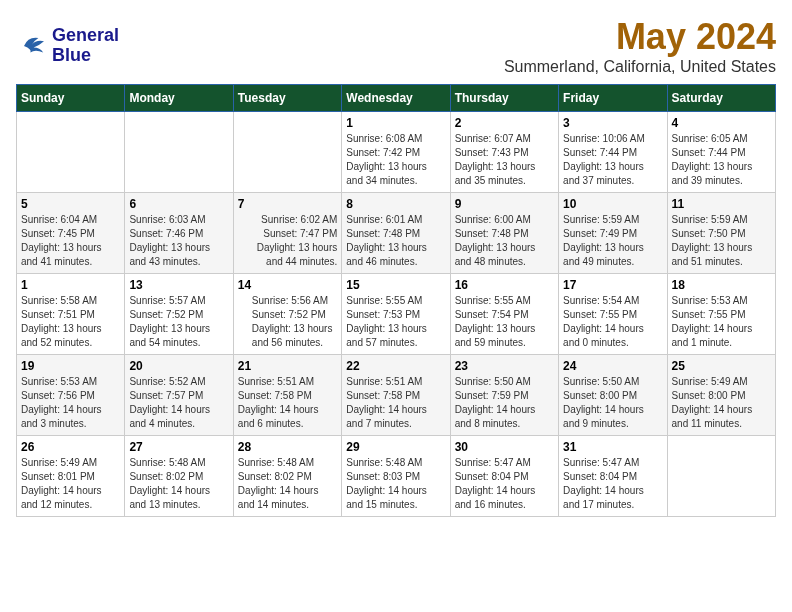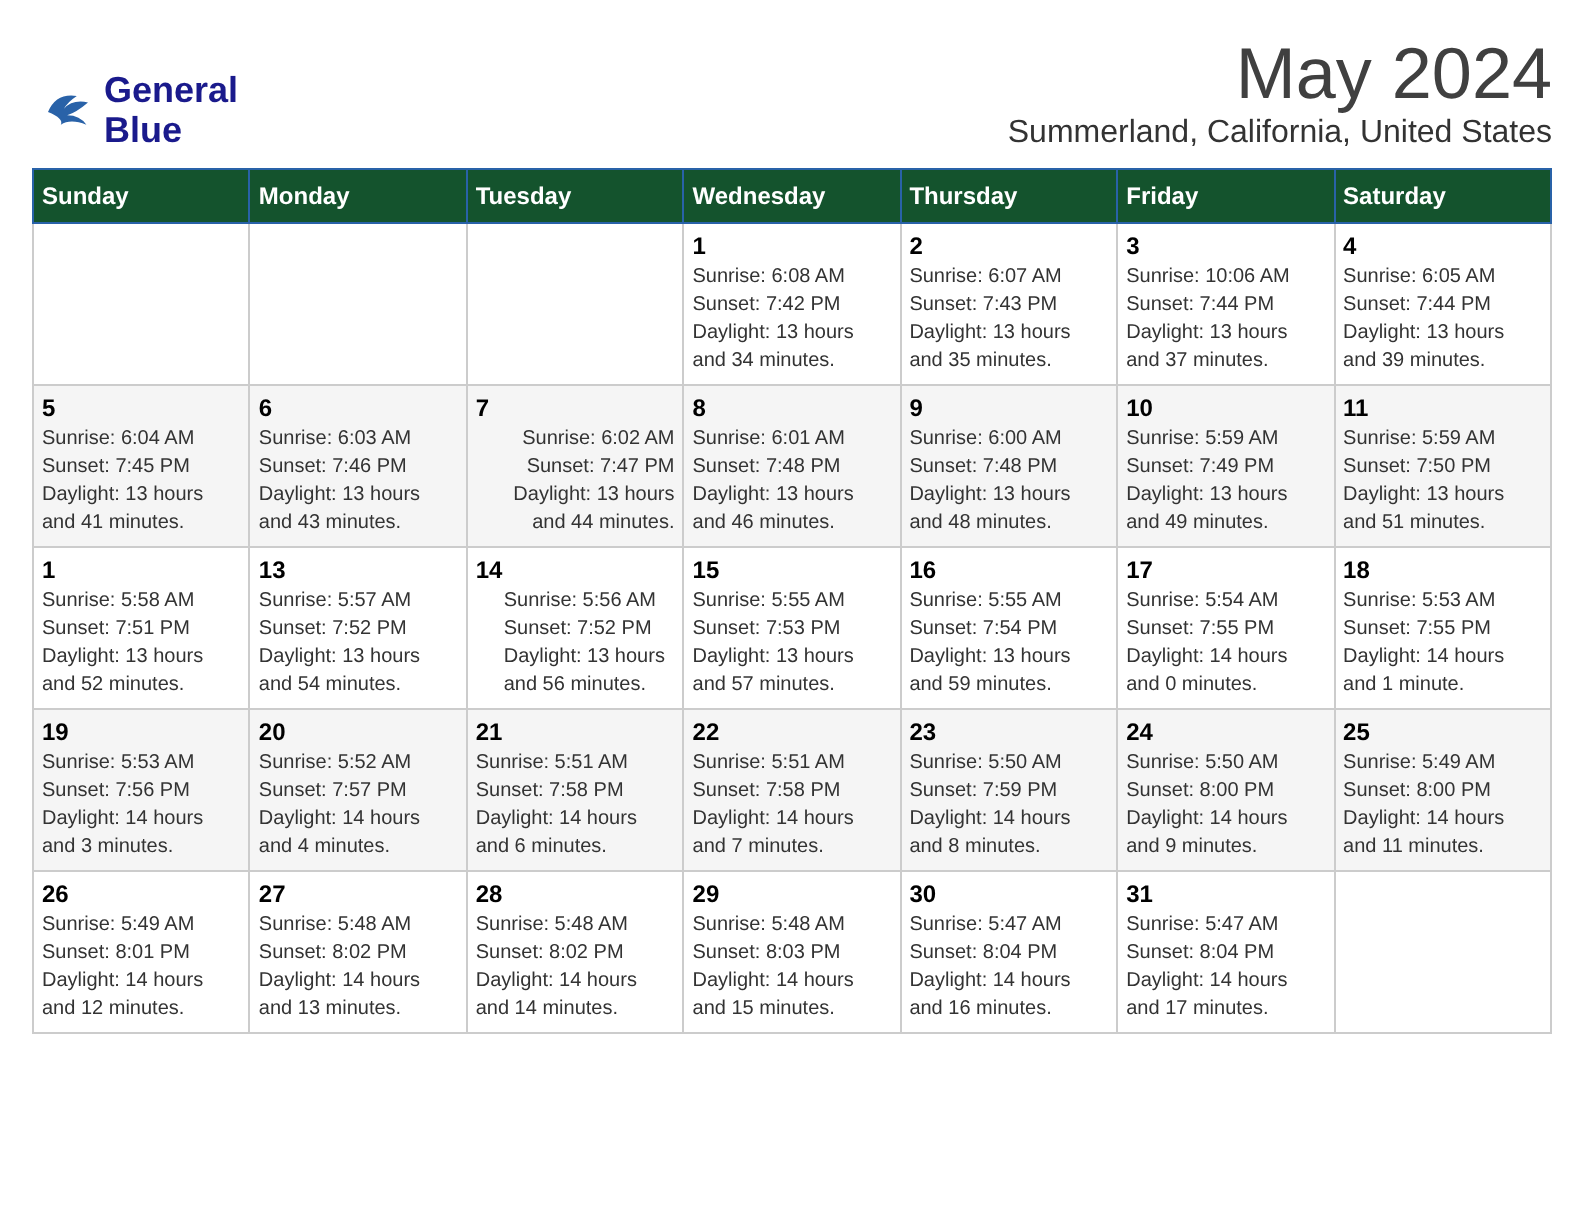--- a/index.html
+++ b/index.html
@@ -6,21 +6,21 @@
     body {
       font-family: Arial, sans-serif;
       background: #fff;
       width: 792px;
       min-height: 612px;
       padding: 16px;
     }
     .header {
       display: flex;
       justify-content: space-between;
-      align-items: flex-end;
+      align-items: center;
       margin-bottom: 8px;
     }
     .logo {
       display: flex;
       align-items: center;
     }
     .logo-text {
       display: flex;
       flex-direction: column;
       font-size: 18px;
@@ -32,22 +32,22 @@
     .logo-bird {
       width: 32px;
       height: 32px;
       margin-right: 4px;
     }
     .title-area {
       text-align: right;
     }
     .month-title {
       font-size: 36px;
-      font-weight: normal;
-      color: #404040;
+      font-weight: bold;
+      color: #a16207;
     }
     .location-title {
       font-size: 16px;
       color: #333;
       font-weight: normal;
     }
     .calendar-table {
       width: 100%;
       border-collapse: collapse;
       font-size: 11px;

